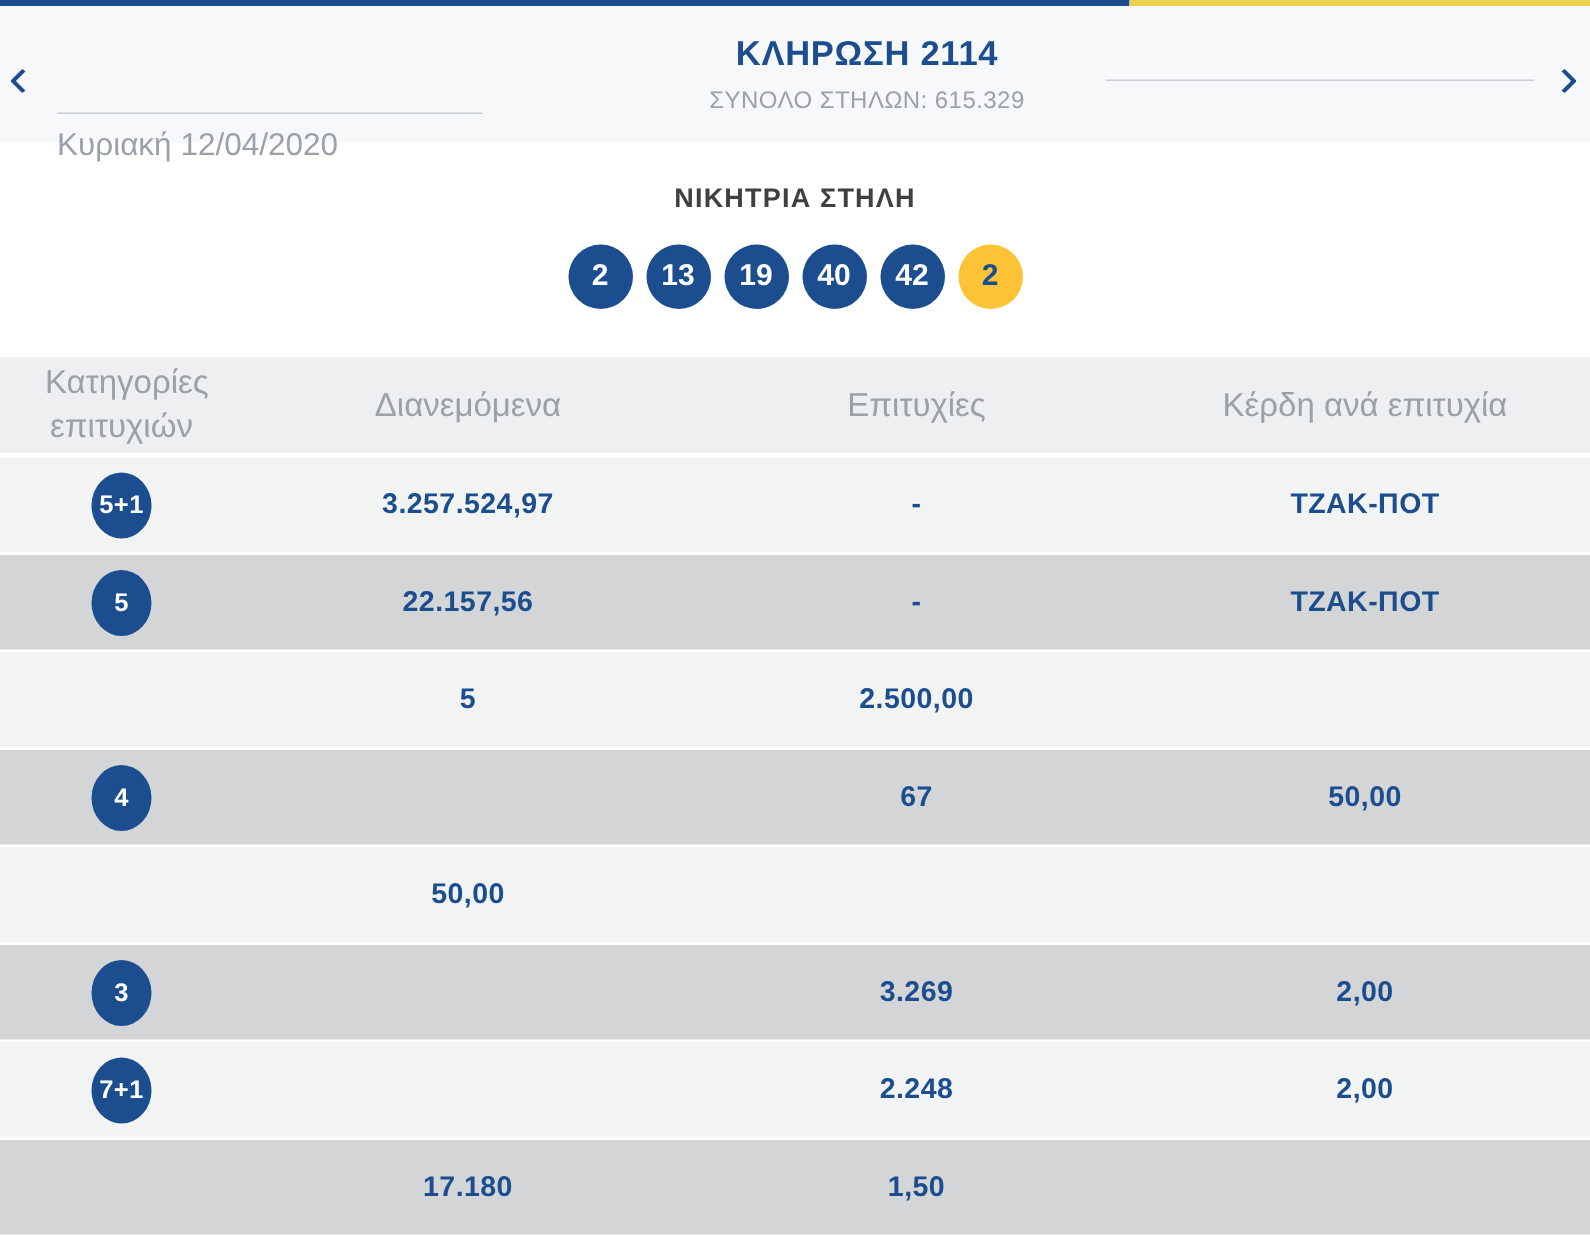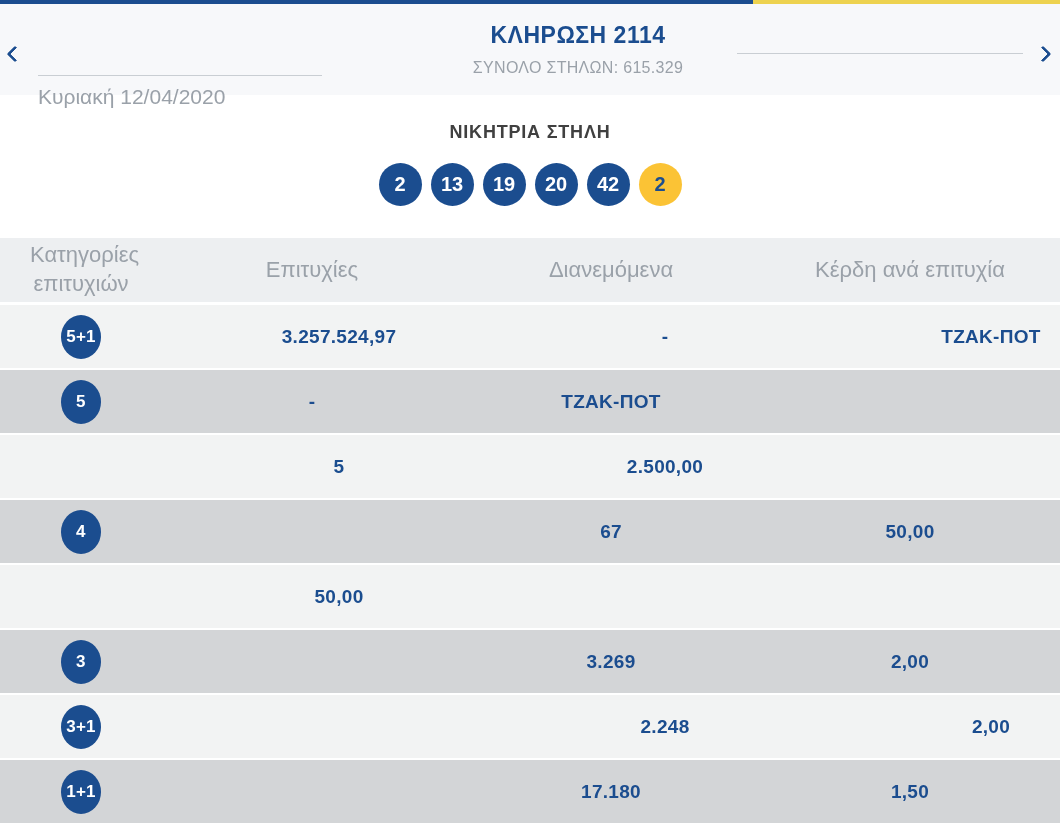--- a/index.html
+++ b/index.html
@@ -121,21 +121,21 @@
     border-bottom: 3px solid #ffffff;
     color: #9aa1a9;
     font-size: 22px;
   }
   .th { text-align: center; line-height: 1.3; }
   .th-cat { padding: 0 30px; }
   .trow {
     height: 65px;
     border-bottom: 2px solid #ffffff;
   }
-  .trow.odd  { background: #f2f3f3; gap: 27px; }
+  .trow.odd  { background: #f2f3f3; }
   .trow.even { background: #d3d5d7; }
   .td {
     text-align: center;
     font-weight: bold;
     font-size: 19px;
     color: #1b4d8f;
     letter-spacing: 0.3px;
   }
   .badge {
     display: inline-flex;
@@ -182,43 +182,44 @@
       <span class="chevron right"></span>
     </button>
   </header>
 
   <section class="winning">
     <h2 class="winning-title">ΝΙΚΗΤΡΙΑ ΣΤΗΛΗ</h2>
     <div class="balls">
       <span class="ball">2</span>
       <span class="ball">13</span>
       <span class="ball">19</span>
-      <span class="ball">20</span>
+      <span class="ball">40</span>
       <span class="ball">42</span>
       <span class="ball joker">2</span>
     </div>
   </section>
 
   <section class="results">
     <div class="thead">
       <div class="th th-cat">Κατηγορίες επιτυχιών</div>
+      <div class="th">Διανεμόμενα</div>
       <div class="th">Επιτυχίες</div>
-      <div class="th">Διανεμόμενα</div>
       <div class="th">Κέρδη ανά επιτυχία</div>
     </div>
 
     <div class="trow odd">
       <div class="td"><span class="badge">5+1</span></div>
       <div class="td">3.257.524,97</div>
       <div class="td">-</div>
       <div class="td">ΤΖΑΚ-ΠΟΤ</div>
     </div>
 
     <div class="trow even">
       <div class="td"><span class="badge">5</span></div>
+      <div class="td">22.157,56</div>
       <div class="td">-</div>
       <div class="td">ΤΖΑΚ-ΠΟΤ</div>
     </div>
 
     <div class="trow odd">
       <div class="td"></div>
       <div class="td">5</div>
       <div class="td">2.500,00</div>
     </div>
 
@@ -235,27 +236,26 @@
     </div>
 
     <div class="trow even">
       <div class="td"><span class="badge">3</span></div>
       <div class="td"></div>
       <div class="td">3.269</div>
       <div class="td">2,00</div>
     </div>
 
     <div class="trow odd">
-      <div class="td"><span class="badge">3+1</span></div>
+      <div class="td"><span class="badge">7+1</span></div>
       <div class="td"></div>
       <div class="td">2.248</div>
       <div class="td">2,00</div>
     </div>
 
     <div class="trow even">
-      <div class="td"><span class="badge">1+1</span></div>
       <div class="td"></div>
       <div class="td">17.180</div>
       <div class="td">1,50</div>
     </div>
   </section>
 
 </div>
 
 </body></html>

